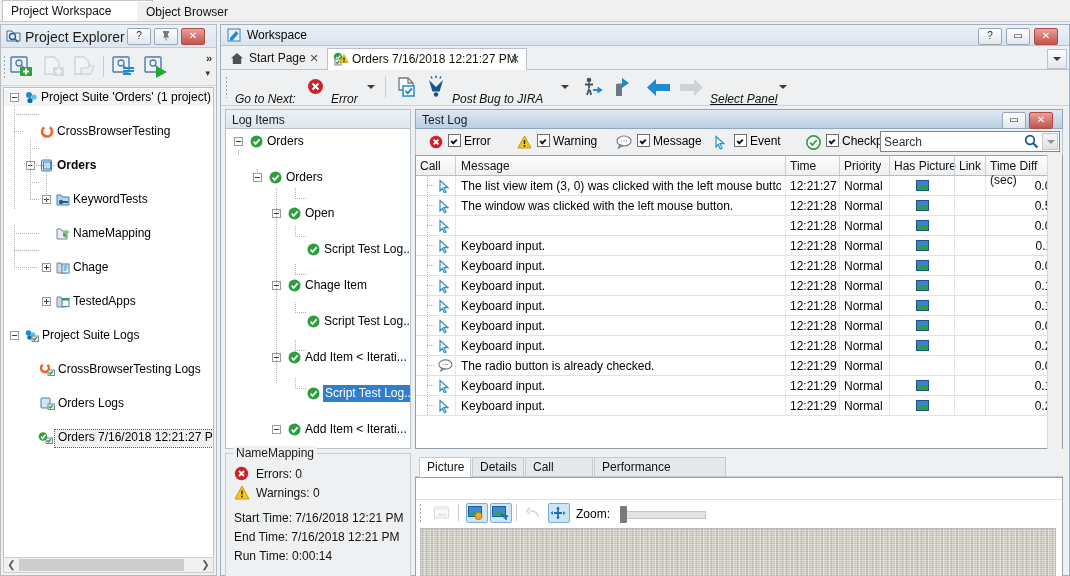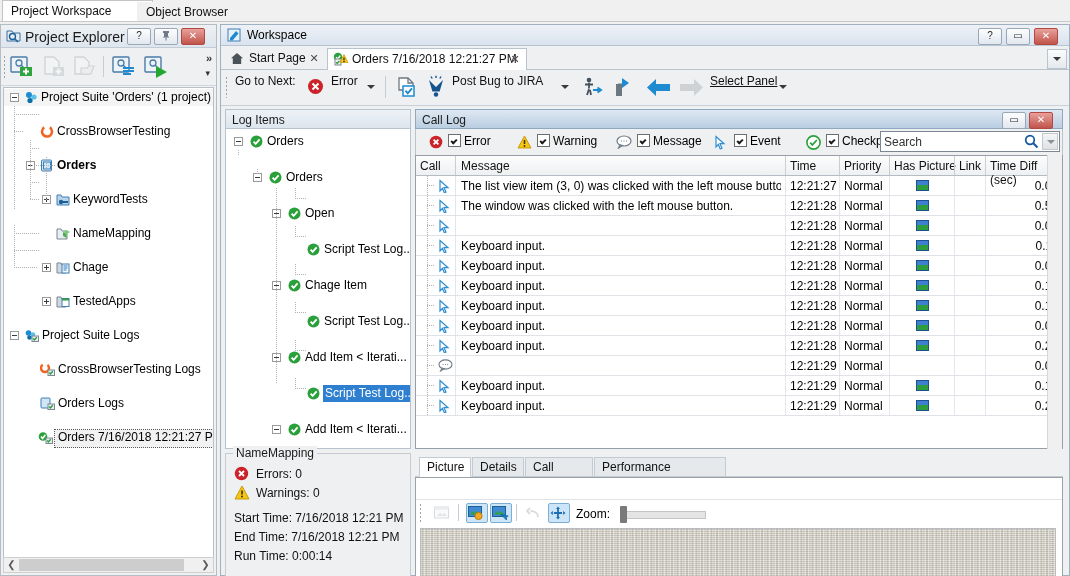--- a/index.html
+++ b/index.html
@@ -58,21 +58,21 @@
   .ws-title .t{position:absolute;left:26px;top:3px;font-size:12px;}
 
   .doc-tabs{position:relative;height:24px;background:#eff0f1;}
   .dtab{position:absolute;top:2px;height:22px;line-height:21px;font-size:12px;padding:0 6px 0 24px;color:#111;box-sizing:border-box;white-space:nowrap;}
   .dtab.active{background:#fff;border:1px solid #b9c3cd;border-bottom:none;}
   .dtab .x{position:absolute;right:5px;top:4px;width:12px;height:12px;color:#4c4c4c;font-size:11px;line-height:12px;text-align:center;}
   .dtabs-rule{position:absolute;left:0;bottom:0;width:100%;height:1px;background:#b9c3cd;}
   .dtabs-dd{position:absolute;right:2px;top:3px;width:18px;height:18px;border:1px solid #b9c3cd;background:linear-gradient(to bottom,#fbfcfd,#e4e9ef);}
 
   .ws-toolbar{position:relative;height:35px;background:#eff0f1;border-bottom:1px solid #c9d0d7;}
-  .tbtxt{position:absolute;font-size:12px;color:#111;top:4px;white-space:nowrap;}
+  .tbtxt{position:absolute;font-size:12px;color:#111;top:22px;white-space:nowrap;font-style:italic;}
   .caret{position:absolute;top:15px;width:0;height:0;border-left:4px solid transparent;border-right:4px solid transparent;border-top:4px solid #3a3a3a;}
 
   
   .li{position:absolute;left:4px;top:84px;width:186px;height:340px;box-sizing:border-box;}
   .panel-head{height:20px;background:linear-gradient(to bottom,#eef2f7,#dce5ee);border:1px solid #b9c3cd;box-sizing:border-box;
     font-size:12px;padding:3px 0 0 6px;color:#1b1b1b;position:relative;}
   .li-body{position:absolute;left:0;top:20px;width:186px;height:320px;background:#fff;border:1px solid #b9c3cd;border-top:none;box-sizing:border-box;overflow:hidden;}
 
   .info{position:absolute;left:4px;top:428px;width:186px;height:144px;border:1px solid #c6ccd2;box-sizing:border-box;background:#eff0f1;}
   .info-legend{position:absolute;left:7px;top:-8px;background:#eff0f1;padding:0 3px;font-size:12px;color:#1b1b1b;}
@@ -605,21 +605,21 @@
       </span>
       <span class="info-row" style="left:30px;top:32px;">Warnings: 0</span>
       <span class="info-row" style="left:8px;top:57px;">Start Time: 7/16/2018 12:21 PM</span>
       <span class="info-row" style="left:8px;top:76px;">End Time: 7/16/2018 12:21 PM</span>
       <span class="info-row" style="left:8px;top:95px;">Run Time: 0:00:14</span>
 
     </div>
 
     <div class="tl">
       <div class="tl-head">
-        <span>Call Log</span>
+        <span>Test Log</span>
         <div class="winbtn" style="left:586px;top:2px;">
           <span>▭</span>
         </div>
         <div class="winbtn close" style="left:613px;top:2px;">
           <span>✕</span>
         </div>
       </div>
 
       <div class="tl-filters">
         <span class="icon" style="position:absolute;left:13px;top:6px;">
@@ -871,20 +871,21 @@
               <span class="vs" style="left:569px;"></span>
             </div>
             <div class="grow">
               <span class="dotline" style="left:11px;top:0;height:19px;"></span>
               <span class="dotlineh" style="left:11px;top:9px;width:8px;"></span>
               <span style="position:absolute;left:22px;top:3px;"><svg width="15" height="13" viewBox="0 0 15 13">
                   <ellipse cx="7.5" cy="5.5" rx="6.5" ry="4.6" fill="#fff" stroke="#707b85" stroke-width="1.1"></ellipse>
                   <path d="M4 9.2L2.6 12l3.6-2.2z" fill="#fff" stroke="#707b85" stroke-width="1.1"></path>
                   <path d="M4.6 5.5h.9M6.9 5.5h.9M9.2 5.5h.9" stroke="#707b85" stroke-width="1.1"></path>
                 </svg></span>
+              <span class="cell" style="left:45px;width:320px;">The radio button is already checked.</span>
               <span class="cell" style="left:374px;">12:21:29</span>
               <span class="cell" style="left:428px;">Normal</span>
               <span class="cell" style="left:543px;"></span>
               <span class="cell" style="left:574px;width:68px;text-align:right;">0.07</span>
               <span class="vs" style="left:39px;"></span>
               <span class="vs" style="left:369px;"></span>
               <span class="vs" style="left:423px;"></span>
               <span class="vs" style="left:473px;"></span>
               <span class="vs" style="left:538px;"></span>
               <span class="vs" style="left:569px;"></span>

